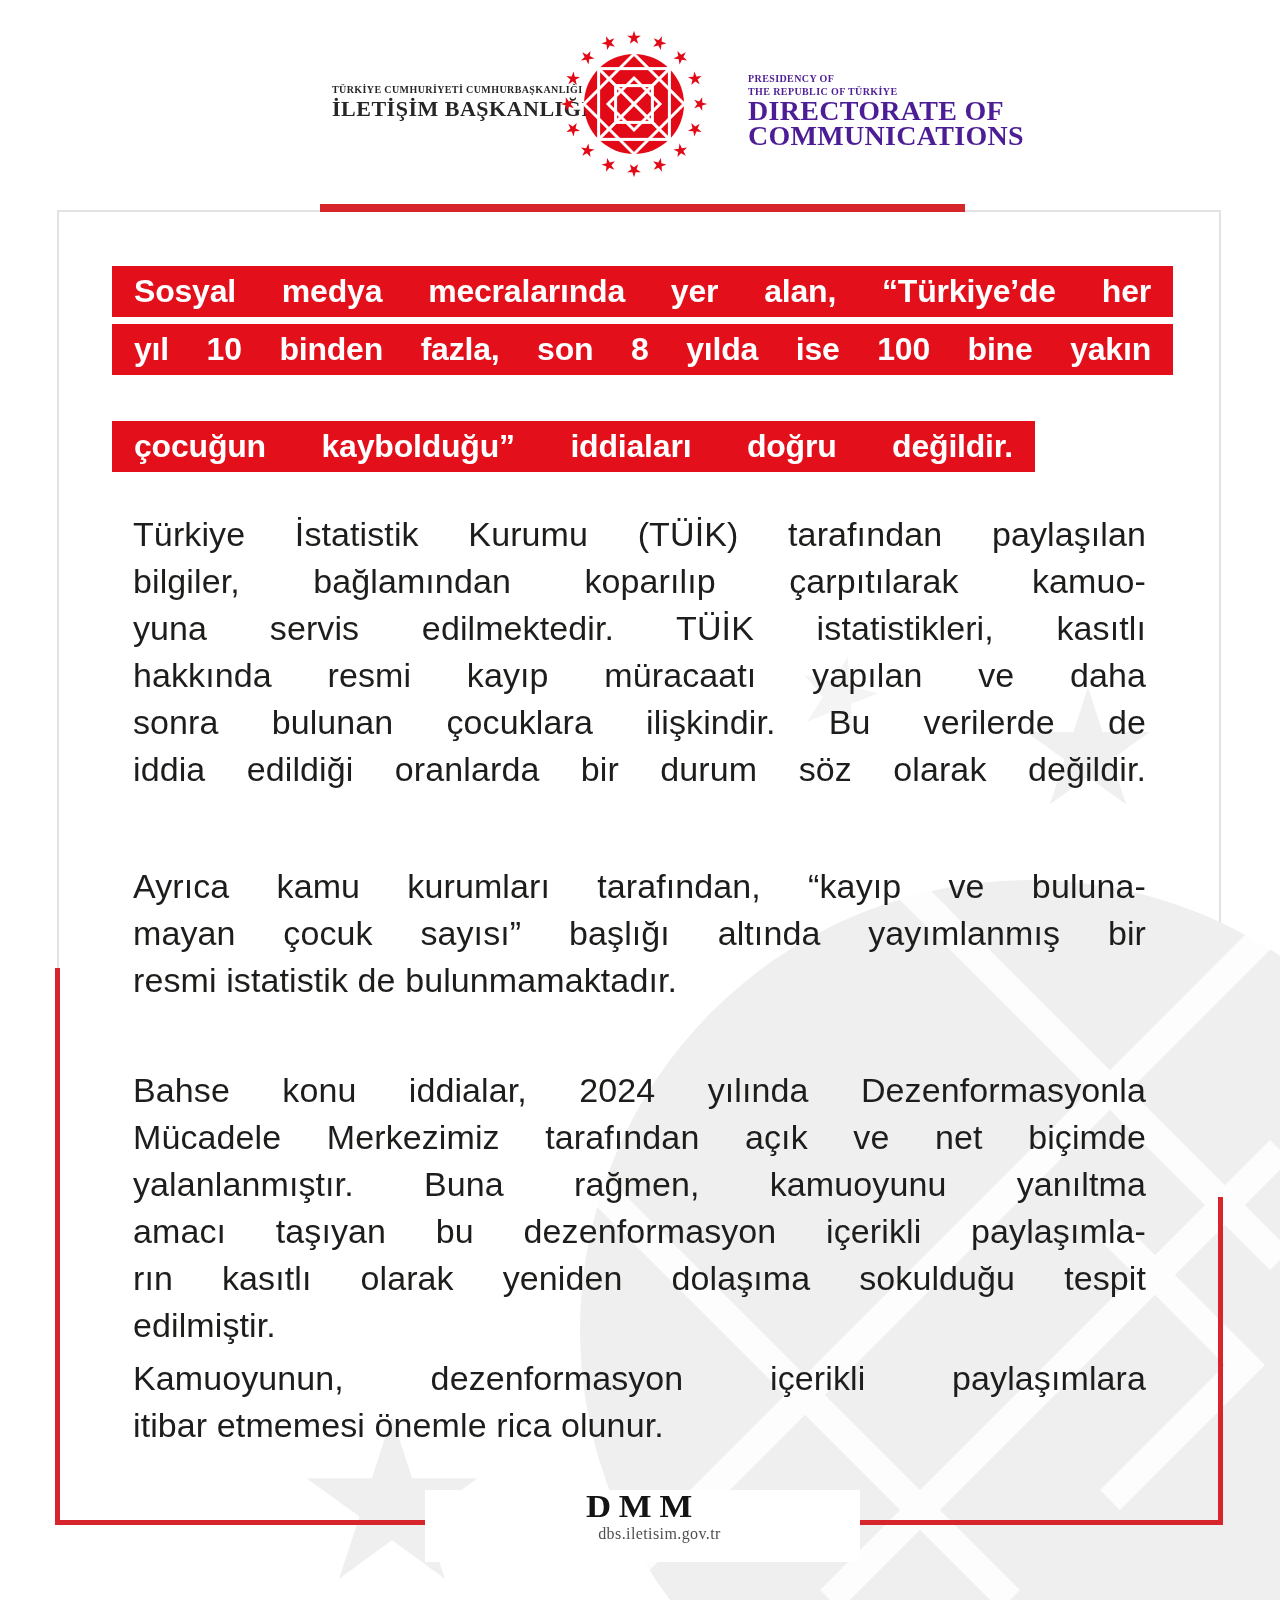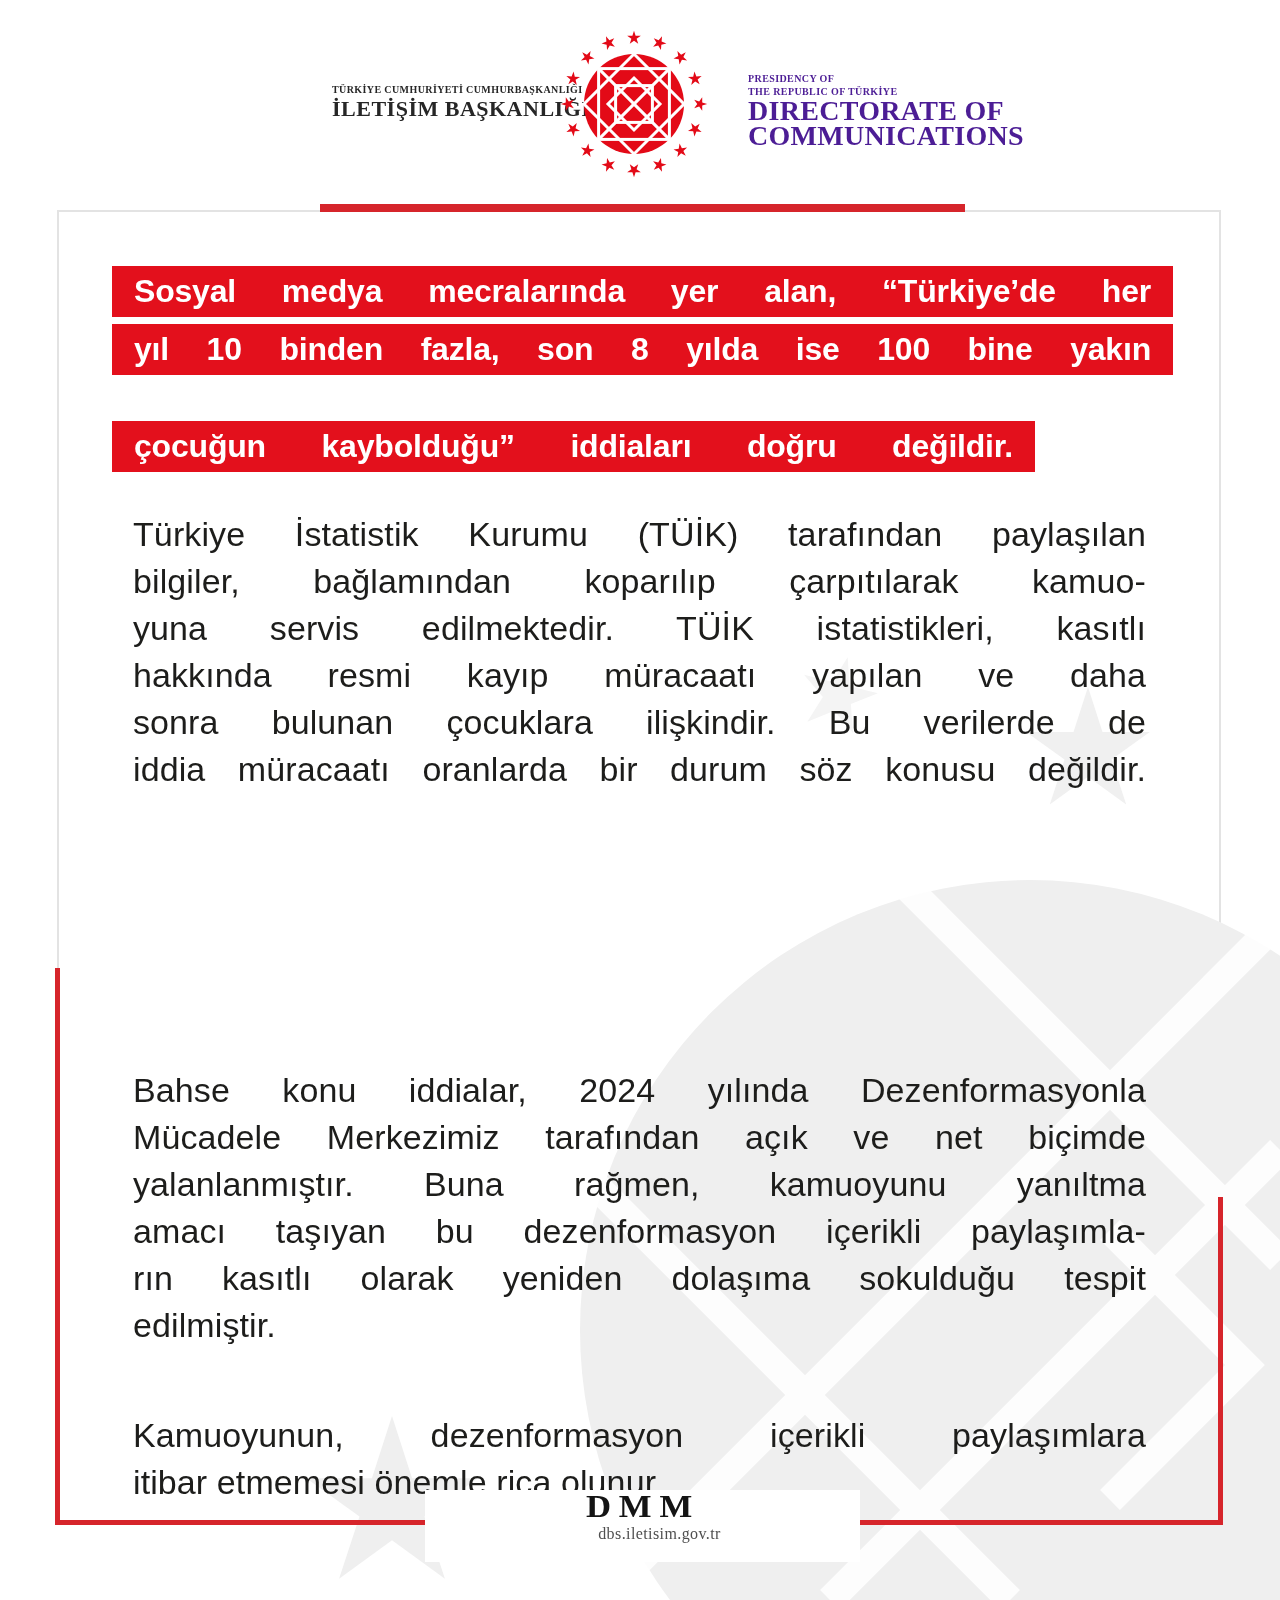--- a/index.html
+++ b/index.html
@@ -61,21 +61,21 @@
   
   .para {
     position: absolute; left: 133px; width: 1013px;
     color: #1D1D1B; font-size: 34px; line-height: 47px;
     letter-spacing: 0.1px;
     margin-top: 33px;
   }
   .p1 { top: 478px; }
   .p2 { top: 830px; }
   .p3 { top: 1034px; }
-  .p4 { top: 1379px; }
+  .p4 { top: 1322px; }
   .jline { text-align: justify; text-align-last: justify; white-space: normal; overflow: hidden; height: 47px; }
   .lline { text-align: left; text-align-last: left; height: 47px; }
 
   
   .footer-block {
     position: absolute; left: 425px; top: 1490px; width: 435px; height: 72px;
     background: #ffffff; text-align: center; z-index: 3; font-family: Liberation Serif, serif;
   }
   .dmm {
     display: inline-block; color: #141414;
@@ -164,23 +164,28 @@
     <div class="hbar hbar1">Sosyal medya mecralarında yer alan, “Türkiye’de her</div>
     <div class="hbar hbar2">yıl 10 binden fazla, son 8 yılda ise 100 bine yakın</div>
     <div class="hbar hbar3">çocuğun kaybolduğu” iddiaları doğru değildir.</div>
 
     <div class="para p1">
       <div class="jline">Türkiye İstatistik Kurumu (TÜİK) tarafından paylaşılan</div>
       <div class="jline">bilgiler, bağlamından koparılıp çarpıtılarak kamuo-</div>
       <div class="jline">yuna servis edilmektedir. TÜİK istatistikleri, kasıtlı</div>
       <div class="jline">hakkında resmi kayıp müracaatı yapılan ve daha</div>
       <div class="jline">sonra bulunan çocuklara ilişkindir. Bu verilerde de</div>
-      <div class="jline">iddia müracaatı oranlarda bir durum söz konusu değildir.</div>
-    </div>
-
+      <div class="jline">iddia edildiği oranlarda bir durum söz olarak değildir.</div>
+    </div>
+
+    <div class="para p2">
+      <div class="jline">Ayrıca kamu kurumları tarafından, “kayıp ve buluna-</div>
+      <div class="jline">mayan çocuk sayısı” başlığı altında yayımlanmış bir</div>
+      <div class="lline">resmi istatistik de bulunmamaktadır.</div>
+    </div>
 
     <div class="para p3">
       <div class="jline">Bahse konu iddialar, 2024 yılında Dezenformasyonla</div>
       <div class="jline">Mücadele Merkezimiz tarafından açık ve net biçimde</div>
       <div class="jline">yalanlanmıştır. Buna rağmen, kamuoyunu yanıltma</div>
       <div class="jline">amacı taşıyan bu dezenformasyon içerikli paylaşımla-</div>
       <div class="jline">rın kasıtlı olarak yeniden dolaşıma sokulduğu tespit</div>
       <div class="lline">edilmiştir.</div>
     </div>
 

